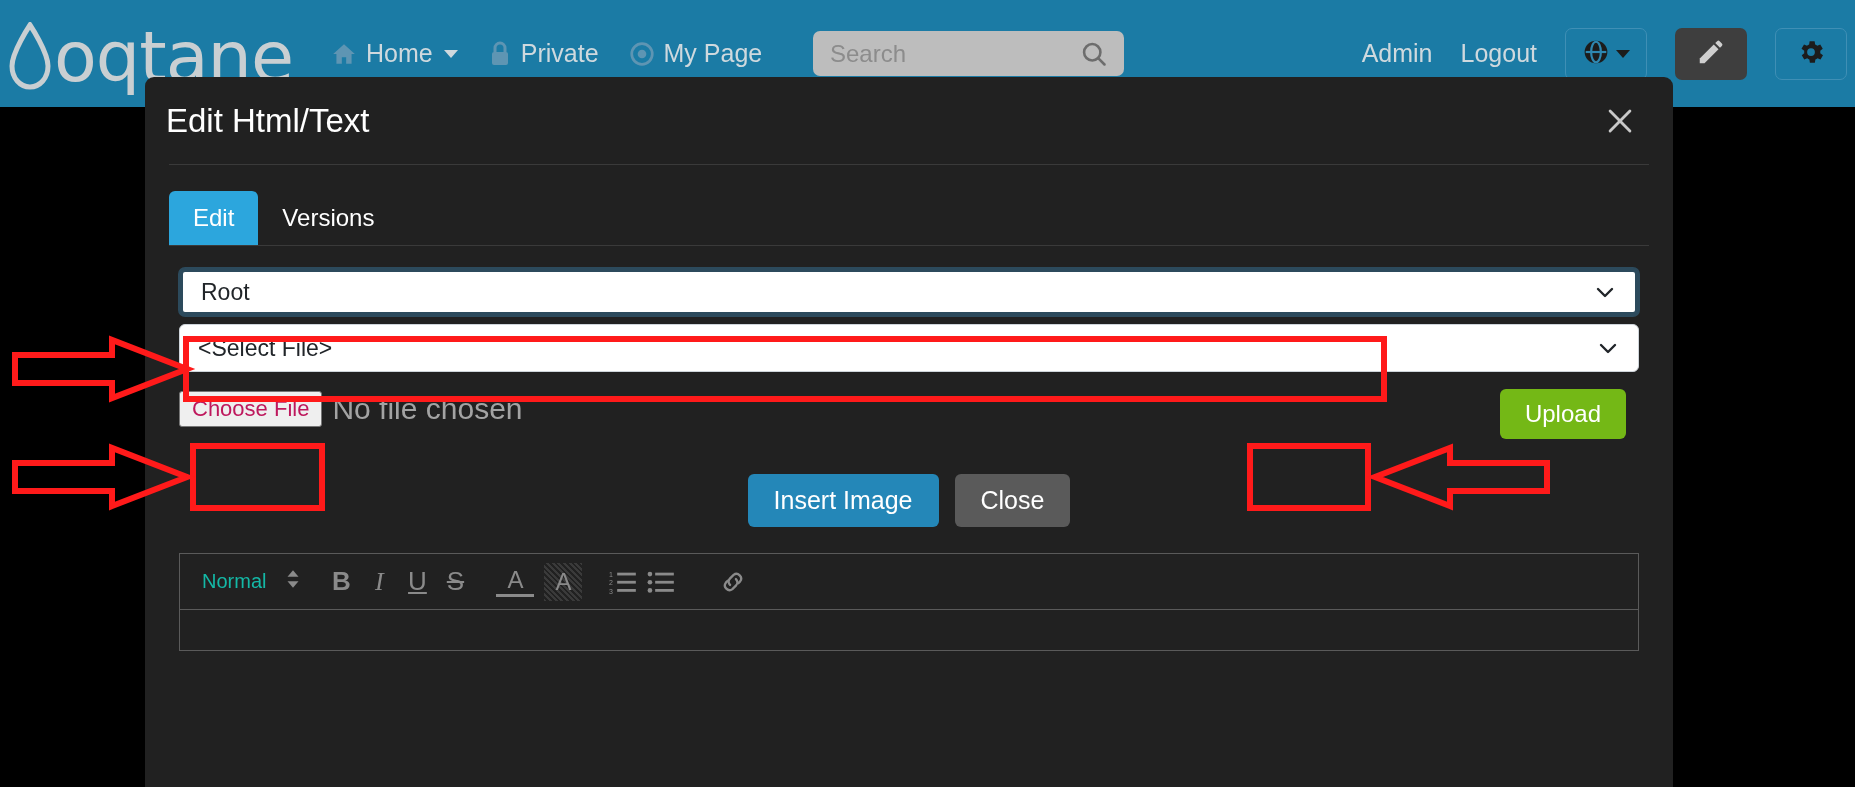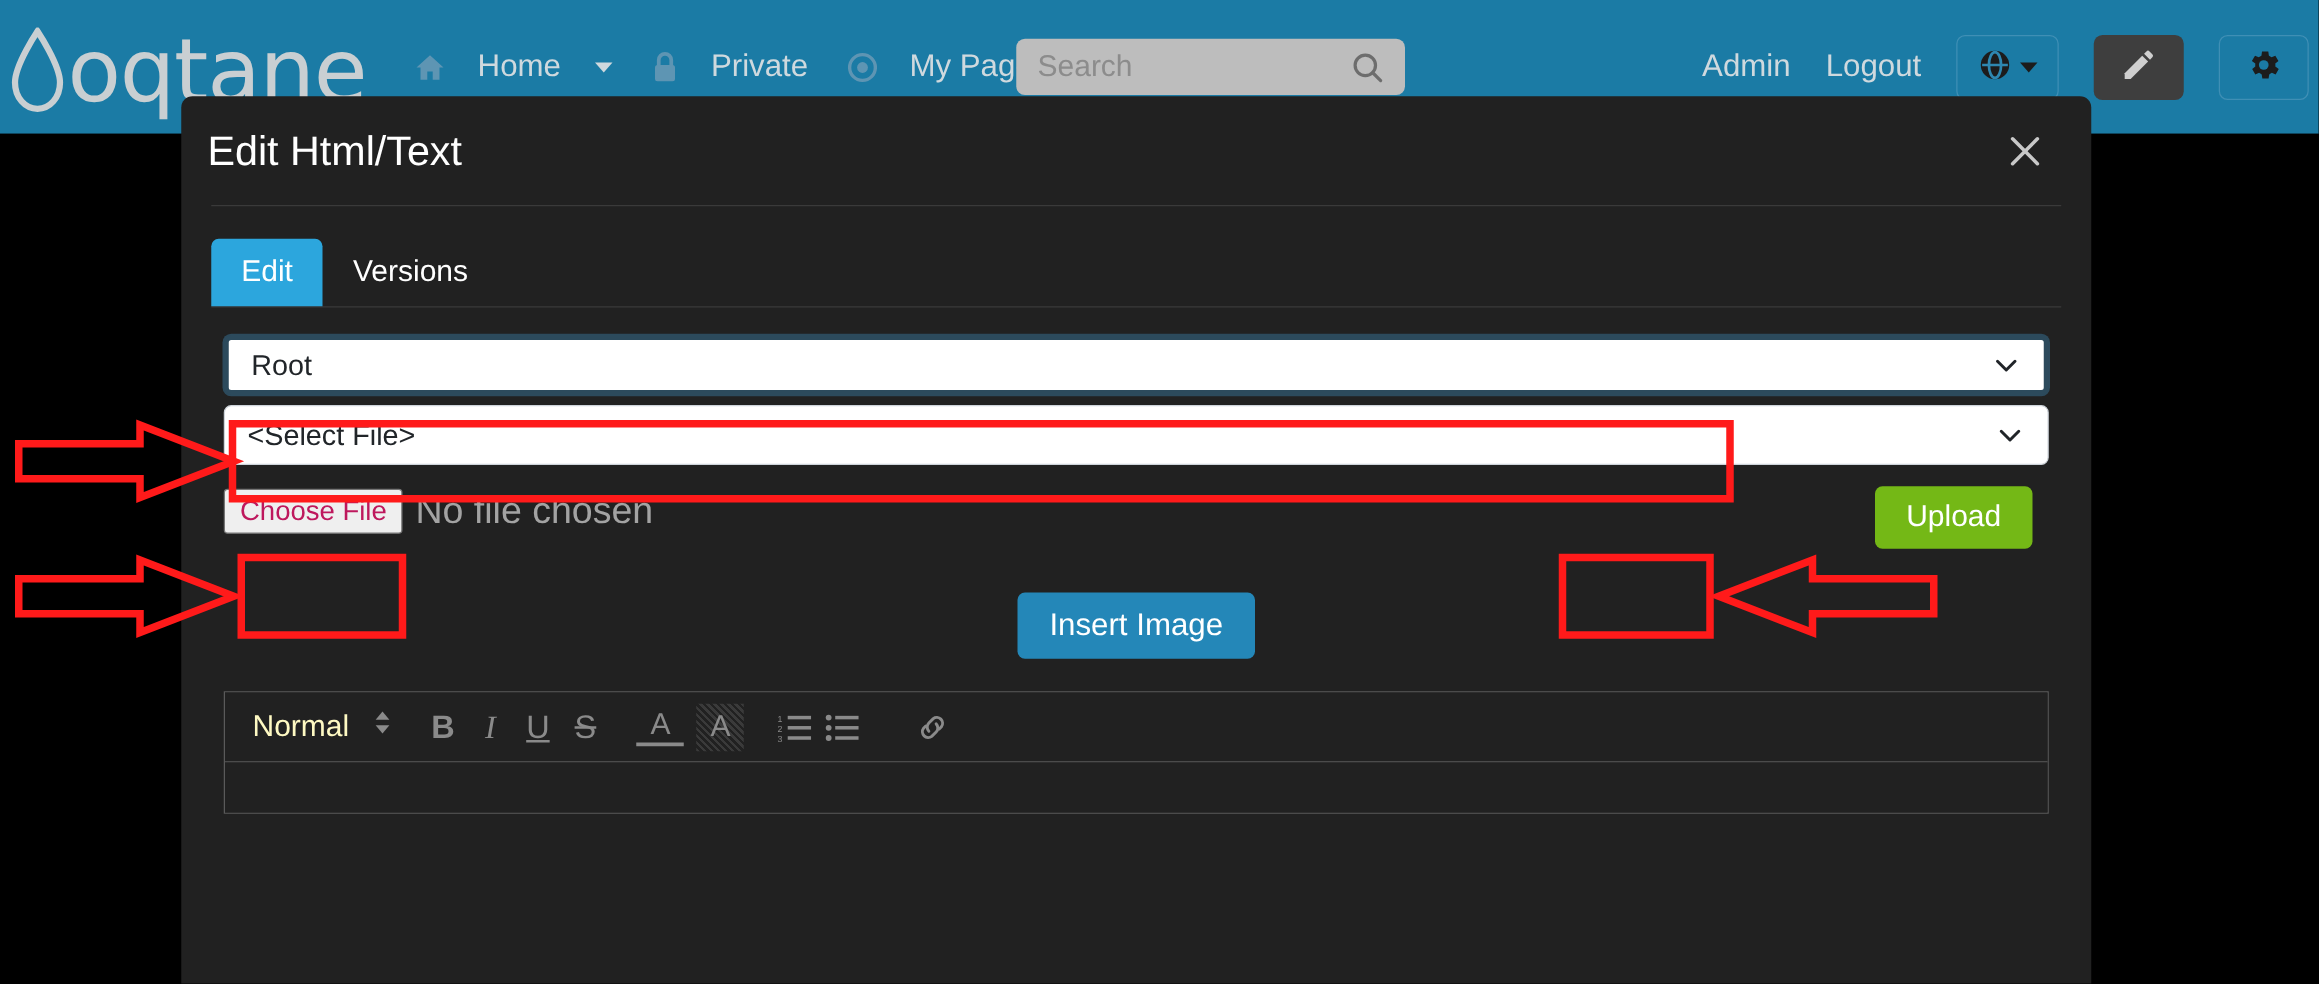--- a/index.html
+++ b/index.html
@@ -24,21 +24,21 @@
   }
   .logo-drop { width: 48px; height: 70px; display: block; }
   .logo-text {
     font-size: 70px; letter-spacing: -1px;
     color: #c9cfd2; font-weight: 400;
     font-family: "DejaVu Sans", sans-serif;
     line-height: 1; margin-left: 0;
   }
   .nav { display: flex; align-items: center; margin-left: 38px; gap: 30px; }
   .nav-item {
-    display: flex; align-items: center; gap: 25px;
+    display: flex; align-items: center; gap: 9px;
     color: #cfd9de; font-size: 25px;
     text-decoration: none; white-space: nowrap;
   }
   .nav-icon { display: inline-flex; align-items: center; color: #5e95b3; }
   .caret-down {
     width: 0; height: 0; margin-left: 2px;
     border-left: 7px solid transparent;
     border-right: 7px solid transparent;
     border-top: 8px solid #cfd9de;
   }
@@ -178,21 +178,21 @@
 
   
   .editor-wrap { margin: 26px 10px 0 10px; border: 1px solid #5a5a5a; }
   .editor-toolbar {
     height: 56px; display: flex; align-items: center;
     padding: 0 22px; gap: 0px; background: #212121;
     border-bottom: 1px solid #5a5a5a;
   }
   .tb-select {
     display: flex; align-items: center; gap: 20px;
-    color: #fef9c3; font-size: 24px; margin-right: 22px;
+    color: #14b8a6; font-size: 20px; margin-right: 22px;
   }
   .tb-btn {
     width: 38px; height: 38px; display: flex;
     align-items: center; justify-content: center;
     color: #8a8a8a; cursor: pointer;
   }
   .tb-gap { width: 22px; }
   .editor-canvas { height: 40px; background: #212121; }
 
   
@@ -342,20 +342,21 @@
 
         <div class="file-row">
           <button class="choose-file-btn">Choose File</button>
           <span class="no-file">No file chosen</span>
         </div>
 
         <button class="upload-btn">Upload</button>
 
         <div class="actions">
           <button class="btn-primary">Insert Image</button>
+          <button class="btn-secondary">Close</button>
         </div>
       </div>
 
       <div class="editor-wrap">
         <div class="editor-toolbar">
 
           <div class="tb-select">
             <span>Normal</span>
             <span>
               <svg width="14" height="22" viewBox="0 0 12 20" fill="#8a8a8a">

